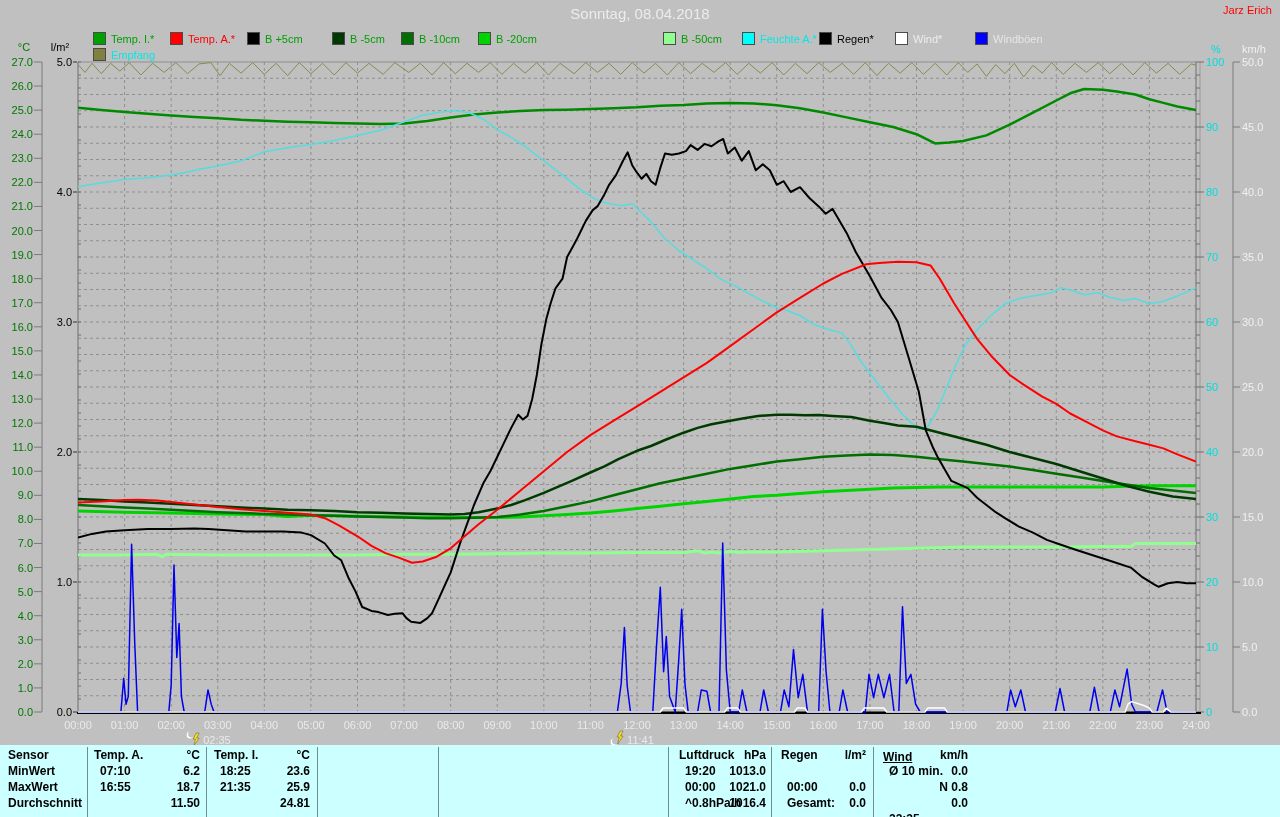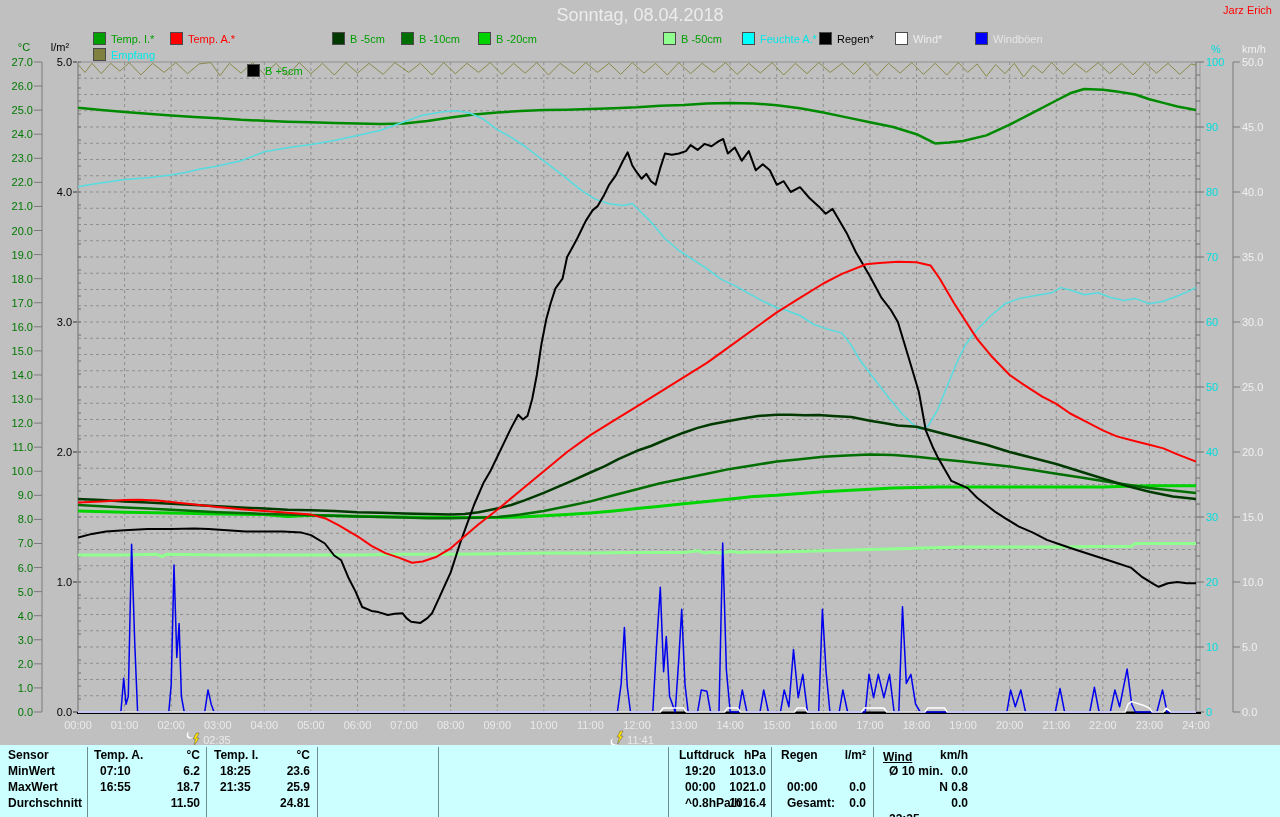--- a/index.html
+++ b/index.html
@@ -1,17 +1,17 @@
 <!DOCTYPE html>
 <html><head>
 <meta charset="utf-8">
 <style>
   html,body{margin:0;padding:0;background:#C0C0C0;font-family:"Liberation Sans",sans-serif;}
   .screen{position:relative;width:1280px;height:817px;background:#C0C0C0;overflow:hidden;}
-  .title{position:absolute;top:5px;left:0;right:0;text-align:center;color:#ECECEC;font-size:18px;}
+  .title{position:absolute;top:5px;left:0;right:0;text-align:center;color:#ECECEC;font-size:15px;}
   .author{position:absolute;top:4px;right:8px;color:#FF0000;font-size:11px;}
   .legend-item{position:absolute;white-space:nowrap;padding-left:8px;}
   .sw{display:inline-block;width:11px;height:11px;border:1px solid #4a4a4a;vertical-align:-2px;}
   .lg-label{font-size:11px;margin-left:5px;}
   #chart{position:absolute;left:0;top:0;}
   #chart text{font-family:"Liberation Sans",sans-serif;}
   .stats{position:absolute;left:0;top:745px;width:1280px;height:92px;background:#CCFFFF;}
   .cell{position:absolute;font-size:12px;font-weight:bold;color:#000;white-space:pre;}
   .cell.r{text-align:right;}
   .sep{position:absolute;top:2px;bottom:2px;width:1px;background:#6F8F8F;}
@@ -358,21 +358,21 @@
           <path d="M620.0933333333334 731 l-3 6 h2.2 l-1.6 7 l5.4 -8 h-2.6 l2.6 -5 z" fill="#FFE000" stroke="#555" stroke-width="0.5"></path>
           <text x="627.0933333333334" y="744" fill="#EAEAEA" text-anchor="start" font-size="11">11:41</text>
         </g>
       </g>
     </svg>
   <div class="title">Sonntag, 08.04.2018</div>
   <div class="author">Jarz Erich</div>
   <div id="legend">
       <div class="legend-item" style="left: 85px; top: 29px;"><span class="sw" style="background: rgb(0, 160, 0);"></span><span class="lg-label" style="color: rgb(0, 160, 0);">Temp. I.*</span></div>
       <div class="legend-item" style="left: 162px; top: 29px;"><span class="sw" style="background: rgb(255, 0, 0);"></span><span class="lg-label" style="color: rgb(255, 0, 0);">Temp. A.*</span></div>
-      <div class="legend-item" style="left: 239px; top: 29px; margin-top: 32px;"><span class="sw" style="background: rgb(0, 0, 0);"></span><span class="lg-label" style="color: rgb(0, 160, 0);">B +5cm</span></div>
+      <div class="legend-item" style="left: 239px; top: 29px;"><span class="sw" style="background: rgb(0, 0, 0);"></span><span class="lg-label" style="color: rgb(0, 160, 0);">B +5cm</span></div>
       <div class="legend-item" style="left: 316px; top: 29px; margin-left: 8px;"><span class="sw" style="background: rgb(0, 58, 0);"></span><span class="lg-label" style="color: rgb(0, 160, 0);">B -5cm</span></div>
       <div class="legend-item" style="left: 393px; top: 29px;"><span class="sw" style="background: rgb(0, 110, 0);"></span><span class="lg-label" style="color: rgb(0, 160, 0);">B -10cm</span></div>
       <div class="legend-item" style="left: 470px; top: 29px;"><span class="sw" style="background: rgb(0, 212, 0);"></span><span class="lg-label" style="color: rgb(0, 160, 0);">B -20cm</span></div>
       <div class="legend-item" style="left: 655px; top: 29px;"><span class="sw" style="background: rgb(144, 255, 144);"></span><span class="lg-label" style="color: rgb(0, 160, 0);">B -50cm</span></div>
       <div class="legend-item" style="left: 734px; top: 29px;"><span class="sw" style="background: rgb(0, 255, 255);"></span><span class="lg-label" style="color: rgb(0, 232, 232);">Feuchte A.*</span></div>
       <div class="legend-item" style="left: 811px; top: 29px;"><span class="sw" style="background: rgb(0, 0, 0);"></span><span class="lg-label" style="color: rgb(0, 0, 0);">Regen*</span></div>
       <div class="legend-item" style="left: 887px; top: 29px;"><span class="sw" style="background: rgb(255, 255, 255);"></span><span class="lg-label" style="color: rgb(237, 237, 237);">Wind*</span></div>
       <div class="legend-item" style="left: 967px; top: 29px;"><span class="sw" style="background: rgb(0, 0, 255);"></span><span class="lg-label" style="color: rgb(229, 229, 229);">Windböen</span></div>
       <div class="legend-item" style="left: 85px; top: 45px;"><span class="sw" style="background: rgb(128, 128, 64);"></span><span class="lg-label" style="color: rgb(0, 232, 232);">Empfang</span></div>
     </div>

